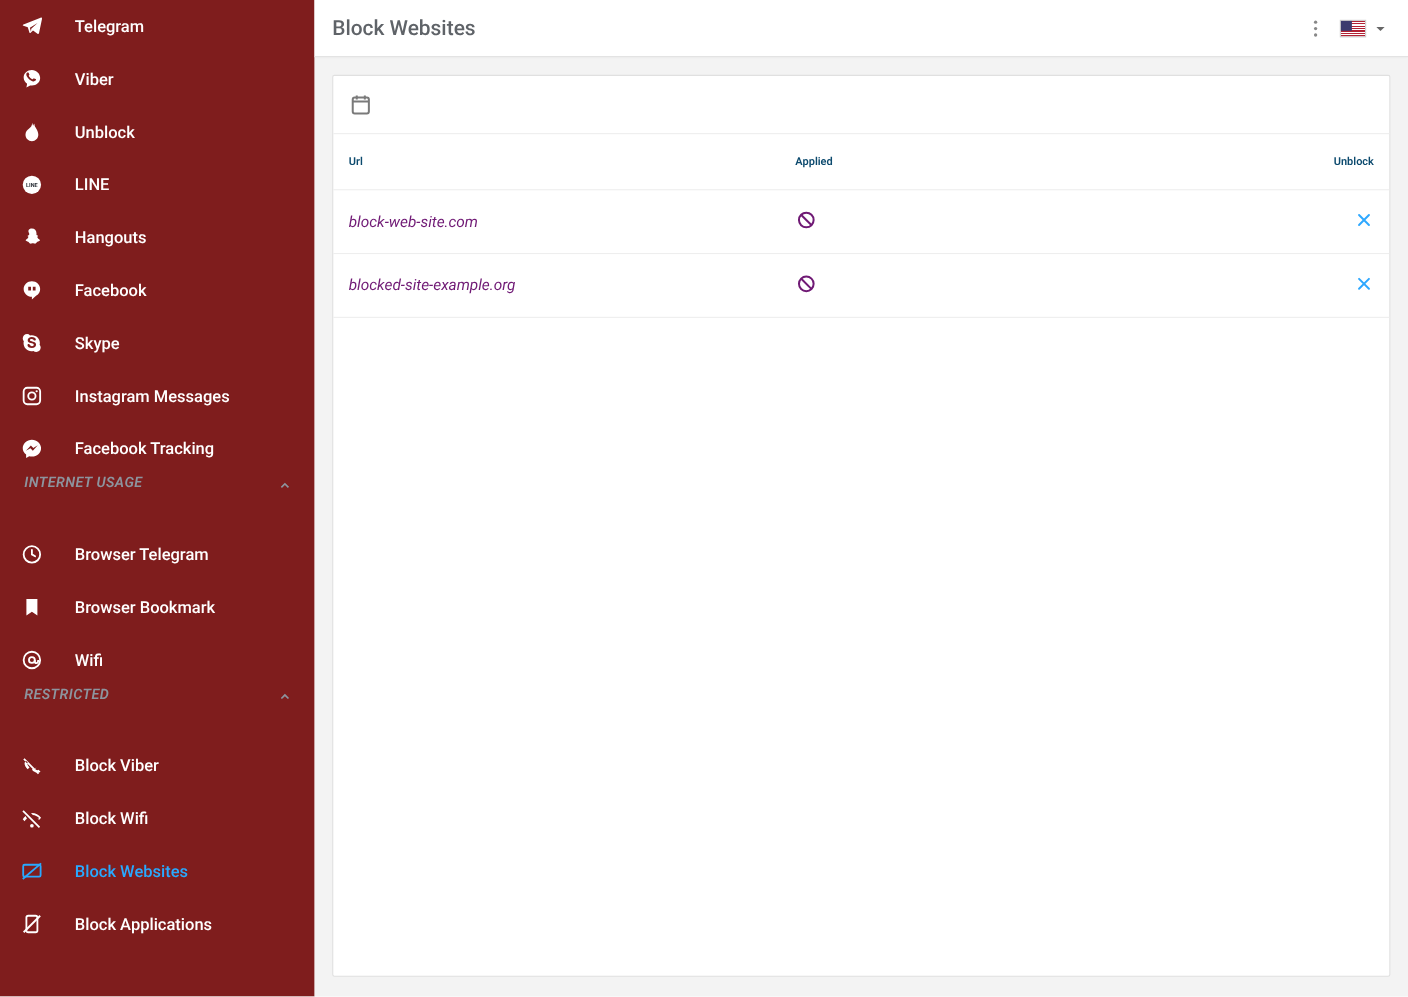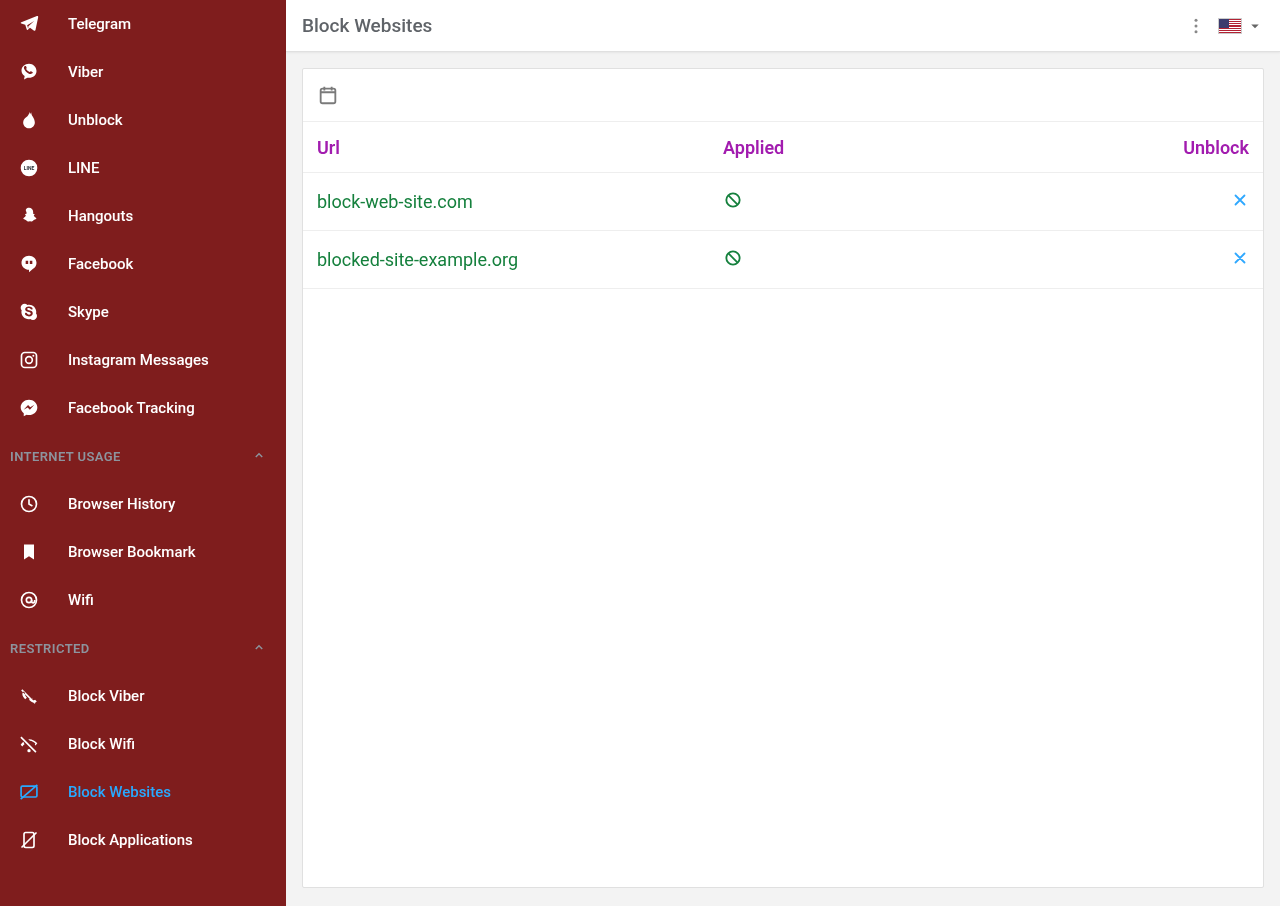--- a/index.html
+++ b/index.html
@@ -39,29 +39,29 @@
     height: 22px;
     margin-right: 28px;
     display: flex;
     align-items: center;
     justify-content: center;
   }
   .side-icon svg { width: 20px; height: 20px; }
 
   .side-section {
     display: flex;
-    align-items: center;
     justify-content: space-between;
     height: 48px;
-    padding: 0 18px 0 10px;
+    padding: 0 18px 0 22px;
     cursor: pointer;
     font-size: 13px;
     font-weight: 600;
     letter-spacing: 0.4px;
     color: #8d949e;
+    font-style: italic;
   }
   .side-section .chevron svg { width: 18px; height: 18px; fill: #fff; }
 
   
   .main {
     flex: 1;
     display: flex;
     flex-direction: column;
     background: #f3f3f3;
     min-width: 0;
@@ -110,33 +110,34 @@
 
   .thead, .trow {
     display: flex;
     align-items: center;
     padding: 0 14px;
   }
   .thead {
     height: 52px;
     border-top: 1px solid #eee;
     border-bottom: 1px solid #eee;
-    font-size: 18px;
+    font-size: 10px;
     font-weight: 600;
-    color: #a21caf;
+    color: #0c4a6e;
   }
   .col-url { flex: 0 0 406px; }
   .col-applied { flex: 1; }
   .col-unblock { flex: 0 0 80px; text-align: right; }
 
   .trow {
     height: 58px;
     border-bottom: 1px solid #eee;
-    font-size: 18px;
-    color: #15803d;
+    font-size: 14px;
+    color: #701a75;
+    font-style: italic;
   }
   .applied-icon { display:flex; }
   .applied-icon svg { width: 20px; height: 20px; }
   .unblock-btn { color: #2ea8ff; cursor: pointer; display:flex; justify-content:flex-end; }
   .unblock-btn svg { width: 18px; height: 18px; }
 
   
   .flag-us {
     display:inline-block;
     width:24px; height:16px;
@@ -322,21 +323,21 @@
     <span class="chevron"><svg viewBox="0 0 24 24">
           <use href="#i-chevron-up"></use>
         </svg></span>
   </div>
   <div class="side-item">
     <span class="side-icon">
         <svg viewBox="0 0 24 24">
           <use href="#i-clock"></use>
         </svg>
       </span>
-    <span>Browser History</span>
+    <span>Browser Telegram</span>
   </div>
   <div class="side-item">
     <span class="side-icon">
         <svg viewBox="0 0 24 24">
           <use href="#i-bookmark"></use>
         </svg>
       </span>
     <span>Browser Bookmark</span>
   </div>
   <div class="side-item">

